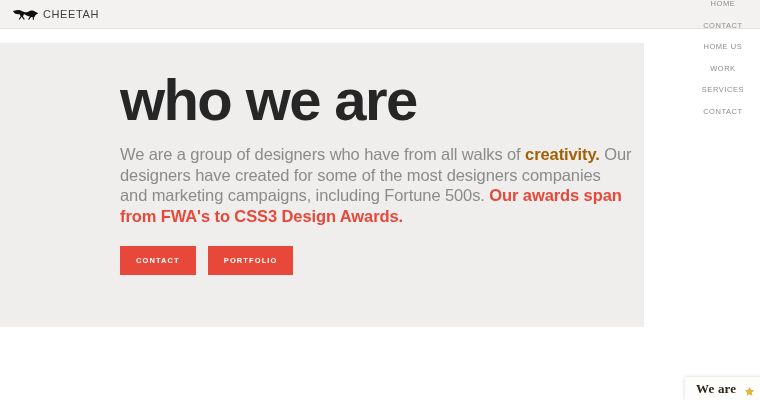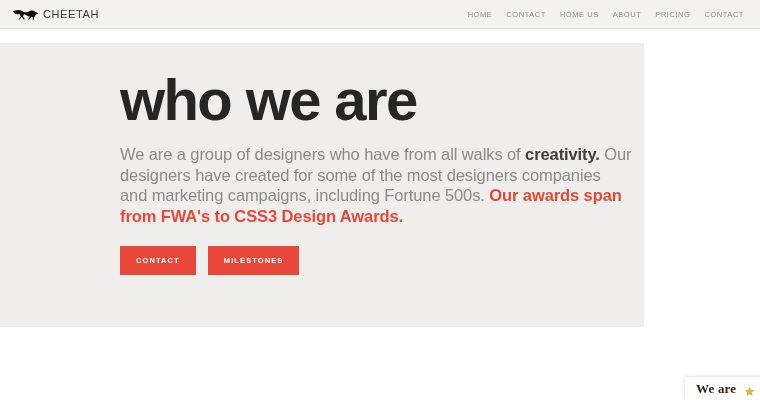--- a/index.html
+++ b/index.html
@@ -53,20 +53,21 @@
     white-space: nowrap;
   }
   .main-nav {
     position: absolute;
     right: 16px;
     top: 0;
     height: 29px;
     display: flex;
     align-items: center;
     gap: 14px;
+    flex-direction: column;
   }
   .nav-link {
     font-size: 7.5px;
     letter-spacing: 0.55px;
     color: #8e8e8e;
     text-decoration: none;
     white-space: nowrap;
     font-weight: 400;
     line-height: 1;
     cursor: pointer;
@@ -99,21 +100,21 @@
   .hero-copy {
     margin: 15px 0 0 0;
     font-size: 16.5px;
     line-height: 20.5px;
     color: #8b8b8b;
     font-weight: 400;
     letter-spacing: -0.1px;
     max-width: 512px;
   }
   .hero-copy .em-dark {
-    color: #404040;
+    color: #a16207;
     font-weight: 700;
   }
   .hero-copy .em-red {
     color: #e8483a;
     font-weight: 700;
   }
   .hero-actions {
     margin-top: 20px;
     display: flex;
     gap: 12px;
@@ -225,36 +226,36 @@
           <path fill="#111111" d="M0.6 8.8c1.7-.3 3.3-.3 5 0 .5.1.8.6.7 1.1-.1.5-.6.8-1.1.7-1.4-.2-2.8-.2-4.2 0-.5.1-1-.2-1.1-.7-.1-.5.2-1 .7-1.1z"></path>
         </svg>
       </span>
       <span class="brand-name">CHEETAH</span>
     </div>
 
     <nav class="main-nav">
       <a class="nav-link" href="#">HOME</a>
       <a class="nav-link" href="#">CONTACT</a>
       <a class="nav-link" href="#">HOME US</a>
-      <a class="nav-link" href="#">ABOUT</a>
-      <a class="nav-link" href="#">PRICING</a>
+      <a class="nav-link" href="#">WORK</a>
+      <a class="nav-link" href="#">SERVICES</a>
       <a class="nav-link" href="#">CONTACT</a>
     </nav>
   </div>
 
   <section class="hero">
     <div class="hero-inner">
 
       <h1 class="hero-title">who we are</h1>
 
       <p class="hero-copy"><span>We are a group of designers who have from all walks of </span><span class="em-dark">creativity.</span><span> Our designers have created for some of the most designers companies and marketing campaigns, including Fortune 500s. </span><span class="em-red">Our awards span from FWA's to CSS3 Design Awards.</span></p>
 
       <div class="hero-actions">
         <button class="btn" type="button">CONTACT</button>
-        <button class="btn" type="button">MILESTONES</button>
+        <button class="btn" type="button">PORTFOLIO</button>
       </div>
 
     </div>
   </section>
 
 
   <div class="promo-card">
     <span class="promo-card-text">We are</span>
     <span class="promo-card-badge">
       <svg width="11" height="11" viewBox="0 0 16 16" xmlns="http://www.w3.org/2000/svg" aria-hidden="true">

